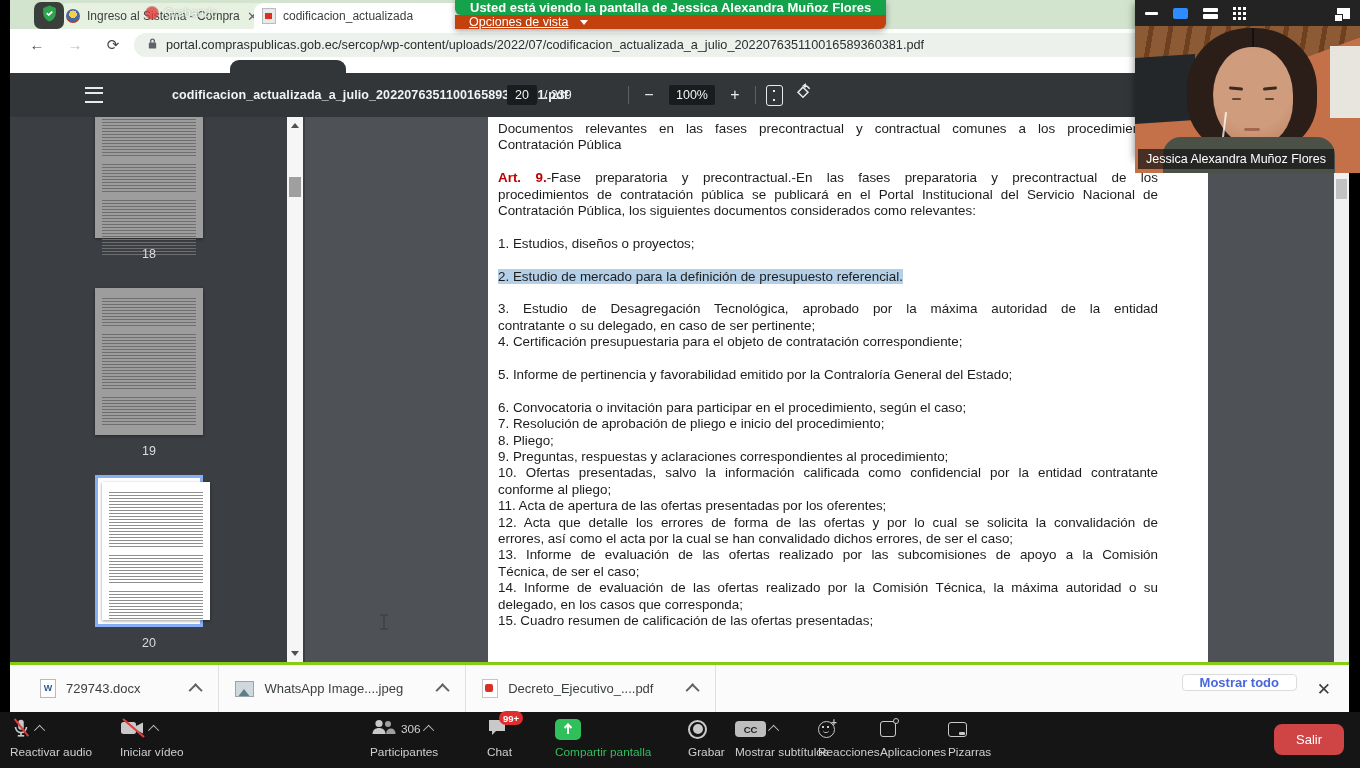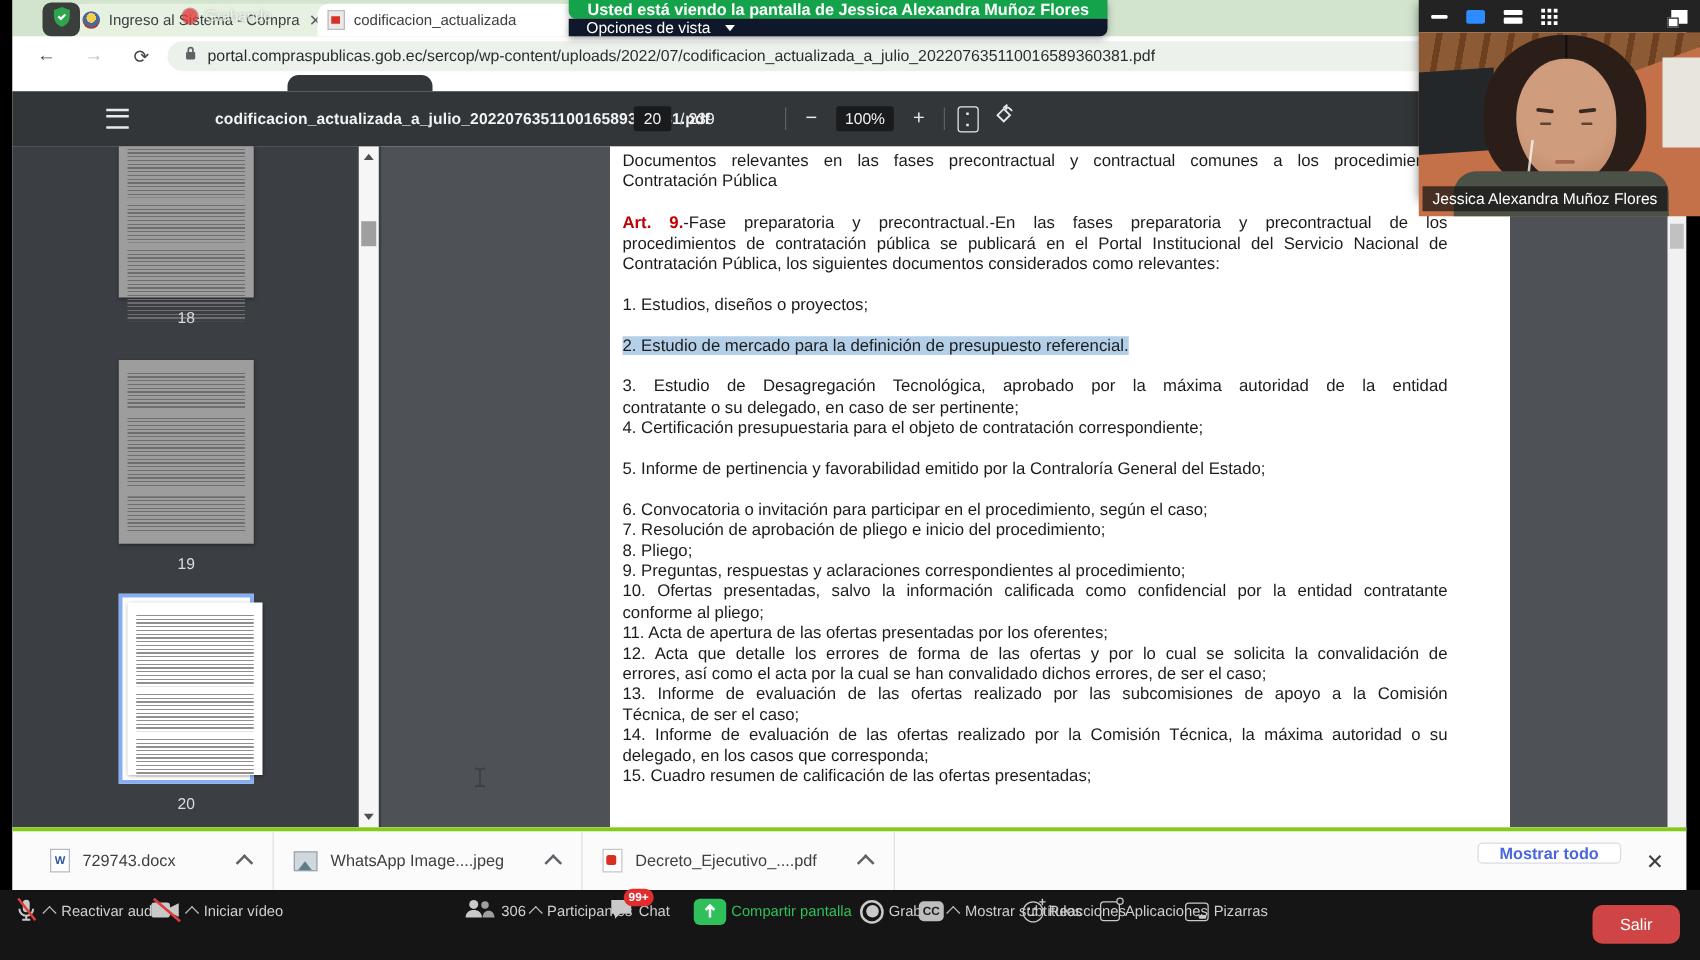--- a/index.html
+++ b/index.html
@@ -23,22 +23,22 @@
   .fav-pdf::after{content:"";position:absolute;left:2px;top:4px;width:7px;height:6px;background:#d93025;}
   .recghost{position:absolute;left:136px;top:6px;z-index:7;display:flex;align-items:center;gap:6px;opacity:.8;}
   .recdot{width:12px;height:12px;border-radius:50%;background:#e23b3b;box-shadow:0 0 0 1px rgba(150,30,30,.5);}
   .rectext{font-size:12px;color:rgba(255,255,255,.85);text-shadow:0 0 2px rgba(90,120,90,.8);}
 
   
   .sharebanner{position:absolute;left:445px;top:0;height:30px;display:flex;z-index:10;
                filter:drop-shadow(0 2px 3px rgba(0,0,0,.35));flex-direction:column;}
   .sb-green{background:#14a24a;color:#fff;font-size:13px;font-weight:bold;display:flex;align-items:center;
             padding:0 15px;border-radius:0 0 0 6px;}
-  .sb-opts{background:#0f172a;color:#fff;font-size:12.5px;display:flex;align-items:center;gap:12px;
-           padding:0 14px;border-radius:0 0 6px 0;cursor:pointer;}
+  .sb-opts{background:#c2410c;color:#fff;font-size:12.5px;display:flex;align-items:center;gap:12px;
+           padding:0 14px;border-radius:0 0 6px 0;cursor:pointer;text-decoration:underline;}
   .car下{width:0;height:0;border-left:4px solid transparent;border-right:4px solid transparent;border-top:5px solid #fff;}
 
   
   .urlrow{height:31px;background:#fff;display:flex;align-items:center;}
   .navic{font-size:15px;color:#474747;margin-left:16px;width:22px;text-align:center;}
   .navic.dis{color:#bcbcbc;}
   .urlpill{margin-left:10px;height:24px;width:1005px;background:#edf1ec;border-radius:13px;
            display:flex;align-items:center;gap:8px;padding:0 13px;}
   .urltext{font-size:12.7px;color:#2b2e31;white-space:nowrap;overflow:hidden;}
   .bstrip{position:relative;height:13px;background:#fff;}
@@ -102,29 +102,29 @@
   .ic-img::after{content:"";position:absolute;left:1px;bottom:-2px;width:0;height:0;
                  border-left:7px solid transparent;border-right:7px solid transparent;border-bottom:9px solid #5f7c8a;}
   .ic-pdf{width:14px;height:17px;background:#fff;border:1px solid #c6c6c6;position:relative;}
   .ic-pdf::after{content:"";position:absolute;left:2px;top:4px;width:8px;height:8px;background:#d93025;border-radius:2px;}
   .showall{position:absolute;right:52px;top:9px;border:1px solid #dadce0;border-radius:4px;background:#fff;
            color:#4a66dd;font-size:13px;font-weight:bold;padding:0 17px;cursor:pointer;}
   .dlclose{position:absolute;right:18px;top:14px;font-size:17px;color:#3c4043;cursor:pointer;}
 
   
   .ztb{position:absolute;left:0;bottom:0;width:1360px;height:56px;background:#151515;}
-  .zbtn{position:absolute;top:5px;display:flex;flex-direction:row;align-items:center;gap:4px;
+  .zbtn{position:absolute;top:5px;display:flex;flex-direction:column;align-items:flex-start;gap:4px;
         color:#cfcfcf;font-size:11.8px;cursor:pointer;}
   .zbtn .irow{display:flex;align-items:center;gap:5px;height:24px;}
   .chu{width:7px;height:7px;border-left:1.7px solid #bdbdbd;border-top:1.7px solid #bdbdbd;
        transform:rotate(45deg) translateY(2px);}
   .grn{color:#2fbf5b;}
   .badge{position:absolute;top:-6px;right:-16px;background:#e02e2e;color:#fff;font-size:9.5px;font-weight:bold;
          border-radius:8px;padding:1.5px 4px;}
-  .ccic{width:20px;height:16px;background:#bdbdbd;border-radius:4px;color:#1b1b1b;font-size:9.5px;font-weight:bold;
+  .ccic{width:31px;height:16px;background:#bdbdbd;border-radius:4px;color:#1b1b1b;font-size:9.5px;font-weight:bold;
         display:flex;align-items:center;justify-content:center;}
   .recic{width:15px;height:15px;border:2px solid #c9c9c9;border-radius:50%;position:relative;}
   .recic::after{content:"";position:absolute;inset:2.5px;background:#c9c9c9;border-radius:50%;}
   .shareic{width:26px;height:21px;background:#2fbf5b;border-radius:5px;display:flex;align-items:center;justify-content:center;}
   .appsic{width:14px;height:14px;border:1.6px solid #c9c9c9;border-radius:3px;position:relative;}
   .appsic::after{content:"";position:absolute;right:-4px;top:-4px;width:4px;height:4px;border:1.4px solid #c9c9c9;border-radius:50%;background:#151515;}
   .wbic{width:17px;height:13px;border:1.6px solid #c9c9c9;border-radius:3px;position:relative;}
   .wbic::after{content:"";position:absolute;right:1px;bottom:1px;width:6px;height:3px;background:#c9c9c9;border-radius:1px;}
   .reactic{width:15px;height:15px;border:1.6px solid #c9c9c9;border-radius:50%;position:relative;}
   .reactic::before{content:"";position:absolute;left:3px;top:4px;width:2px;height:2px;background:#c9c9c9;box-shadow:5px 0 0 #c9c9c9;}

